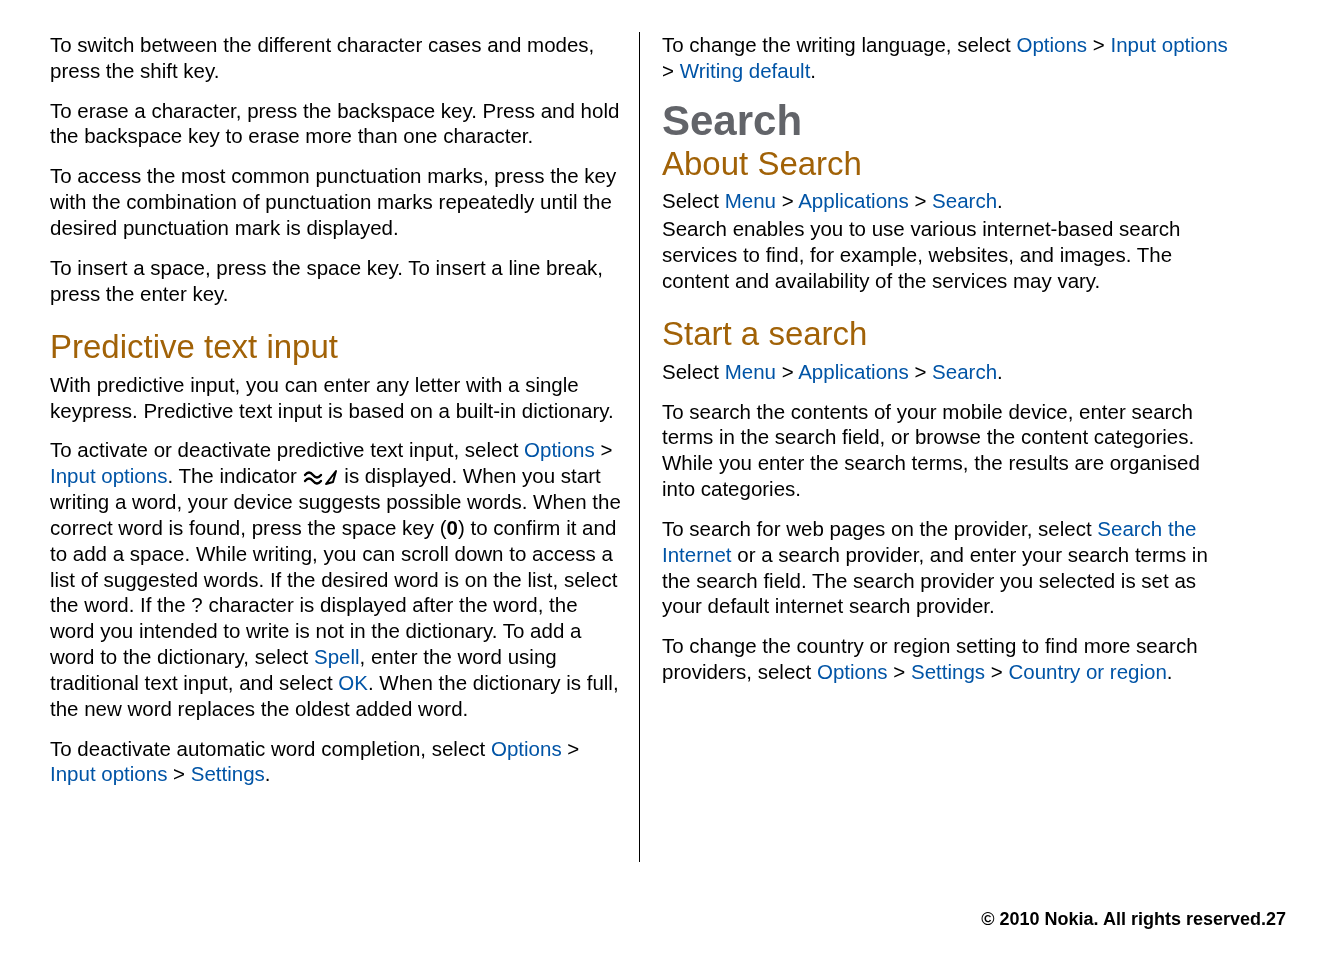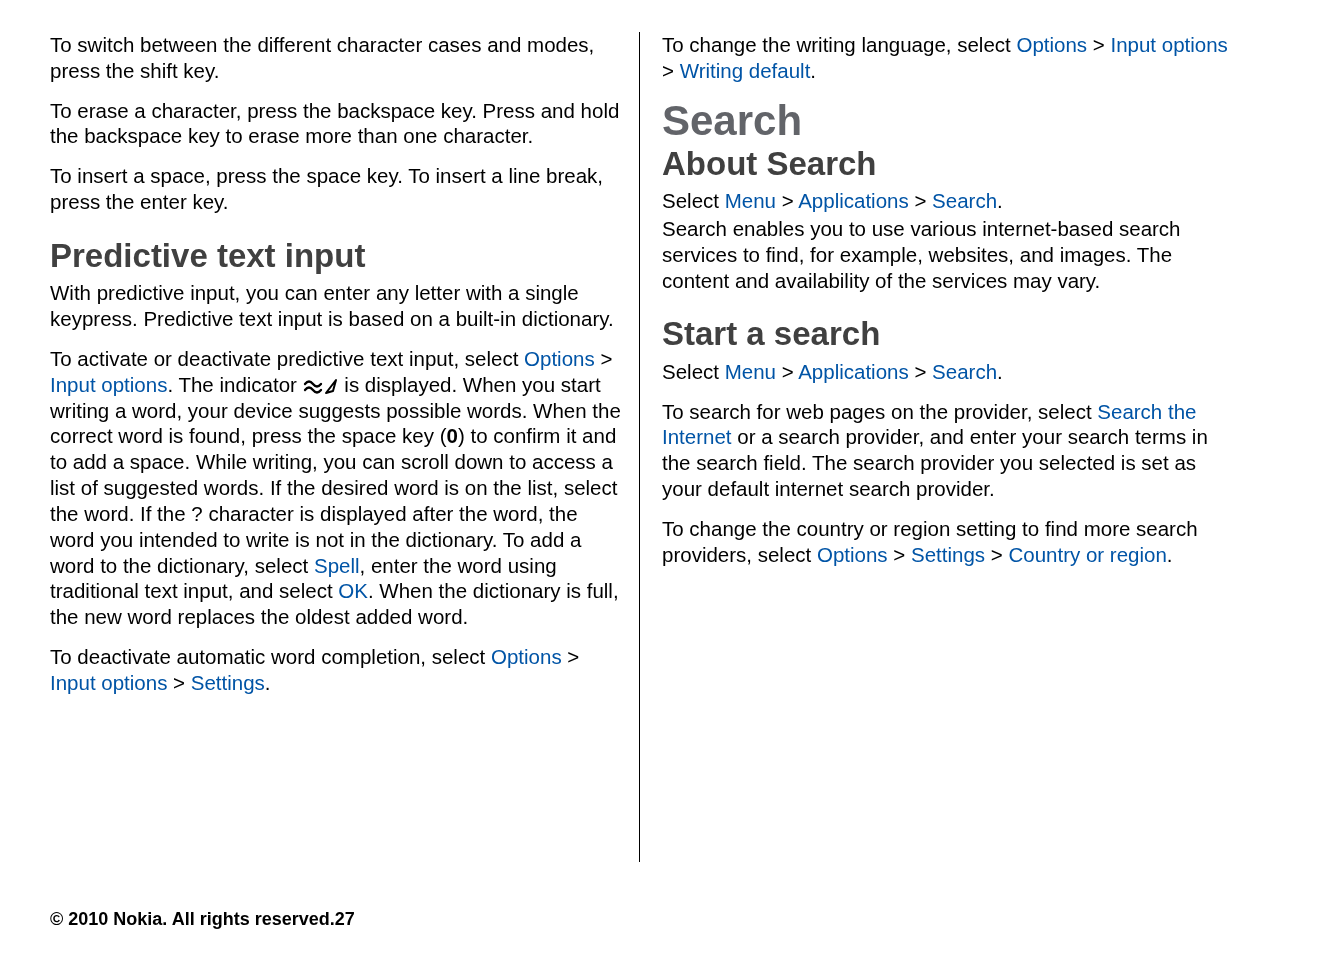--- a/index.html
+++ b/index.html
@@ -3,35 +3,36 @@
 <meta charset="utf-8">
 <style>
   html,body{margin:0;padding:0;background:#fff;color:#000;font-family:Verdana,Geneva,sans-serif}
   .page{width:1322px;height:954px;position:relative;box-sizing:border-box;padding:32px 50px 0 50px}
   .cols{display:flex;gap:0;height:830px}
   .col{width:590px;box-sizing:border-box}
   .col-left{padding-right:14px;border-right:1.5px solid #000}
   .col-right{padding-left:22px}
   p{margin:0 0 14px 0;font-size:20.5px;line-height:1.26}
   .h1{font-size:42px;font-weight:bold;color:#626469;margin:10px 0 2px 0;line-height:1.1}
-  .h2{font-size:33px;font-weight:bold;color:#404040;margin:23px 0 6px 0;line-height:1.1}
+  .h2{font-size:33px;font-weight:normal;color:#a16207;margin:23px 0 6px 0;line-height:1.1}
   .link{color:#0054a6;font-weight:normal}
   .bold{font-weight:bold}
-  .footer{position:absolute;left:50px;right:36px;bottom:24px;display:flex;justify-content:flex-start;font-size:18px;font-weight:bold}
+  .footer{position:absolute;left:50px;right:36px;bottom:24px;display:flex;justify-content:flex-end;font-size:18px;font-weight:bold}
   .predictive-icon{display:inline-block;vertical-align:-3px;width:36px}
   .predictive-icon svg{display:block}
 </style>
 </head>
 <body>
 
 <div class="page">
   <div class="cols">
     <div class="col col-left">
       <p>To switch between the different character cases and modes, press the shift key.</p>
       <p>To erase a character, press the backspace key. Press and hold the backspace key to erase more than one character.</p>
+      <p>To access the most common punctuation marks, press the key with the combination of punctuation marks repeatedly until the desired punctuation mark is displayed.</p>
       <p>To insert a space, press the space key. To insert a line break, press the enter key.</p>
 
       <div class="h2">Predictive text input</div>
       <p>With predictive input, you can enter any letter with a single keypress. Predictive text input is based on a built-in dictionary.</p>
 
       <p>
         <span>To activate or deactivate predictive text input, select </span><span class="link">Options</span><span> &gt; </span><span class="link">Input options</span><span>. The indicator </span><span class="predictive-icon"><svg viewBox="0 0 36 18" width="36" height="18">
               <path d="M2 7 Q6 2 10 7 Q14 12 18 7" fill="none" stroke="#000" stroke-width="2.3" stroke-linecap="round"></path>
               <path d="M2 13 Q6 8 10 13 Q14 18 18 13" fill="none" stroke="#000" stroke-width="2.3" stroke-linecap="round"></path>
               <path d="M23 16 L33 3 L30 14 Z" fill="none" stroke="#000" stroke-width="2" stroke-linejoin="round"></path>
@@ -55,20 +56,21 @@
         <span>Select </span><span class="link">Menu</span><span> &gt; </span><span class="link">Applications</span><span> &gt; </span><span class="link">Search</span><span>.</span>
       </p>
       <p>Search enables you to use various internet-based search services to find, for example, websites, and images. The content and availability of the services may vary.</p>
 
       <div class="h2">Start a search</div>
 
       <p>
         <span>Select </span><span class="link">Menu</span><span> &gt; </span><span class="link">Applications</span><span> &gt; </span><span class="link">Search</span><span>.</span>
       </p>
 
+      <p>To search the contents of your mobile device, enter search terms in the search field, or browse the content categories. While you enter the search terms, the results are organised into categories.</p>
 
       <p>
         <span>To search for web pages on the provider, select </span><span class="link">Search the Internet</span><span> or a search provider, and enter your search terms in the search field. The search provider you selected is set as your default internet search provider.</span>
       </p>
 
 
       <p>
         <span>To change the country or region setting to find more search providers, select </span><span class="link">Options</span><span> &gt; </span><span class="link">Settings</span><span> &gt; </span><span class="link">Country or region</span><span>.</span>
       </p>
     </div>

